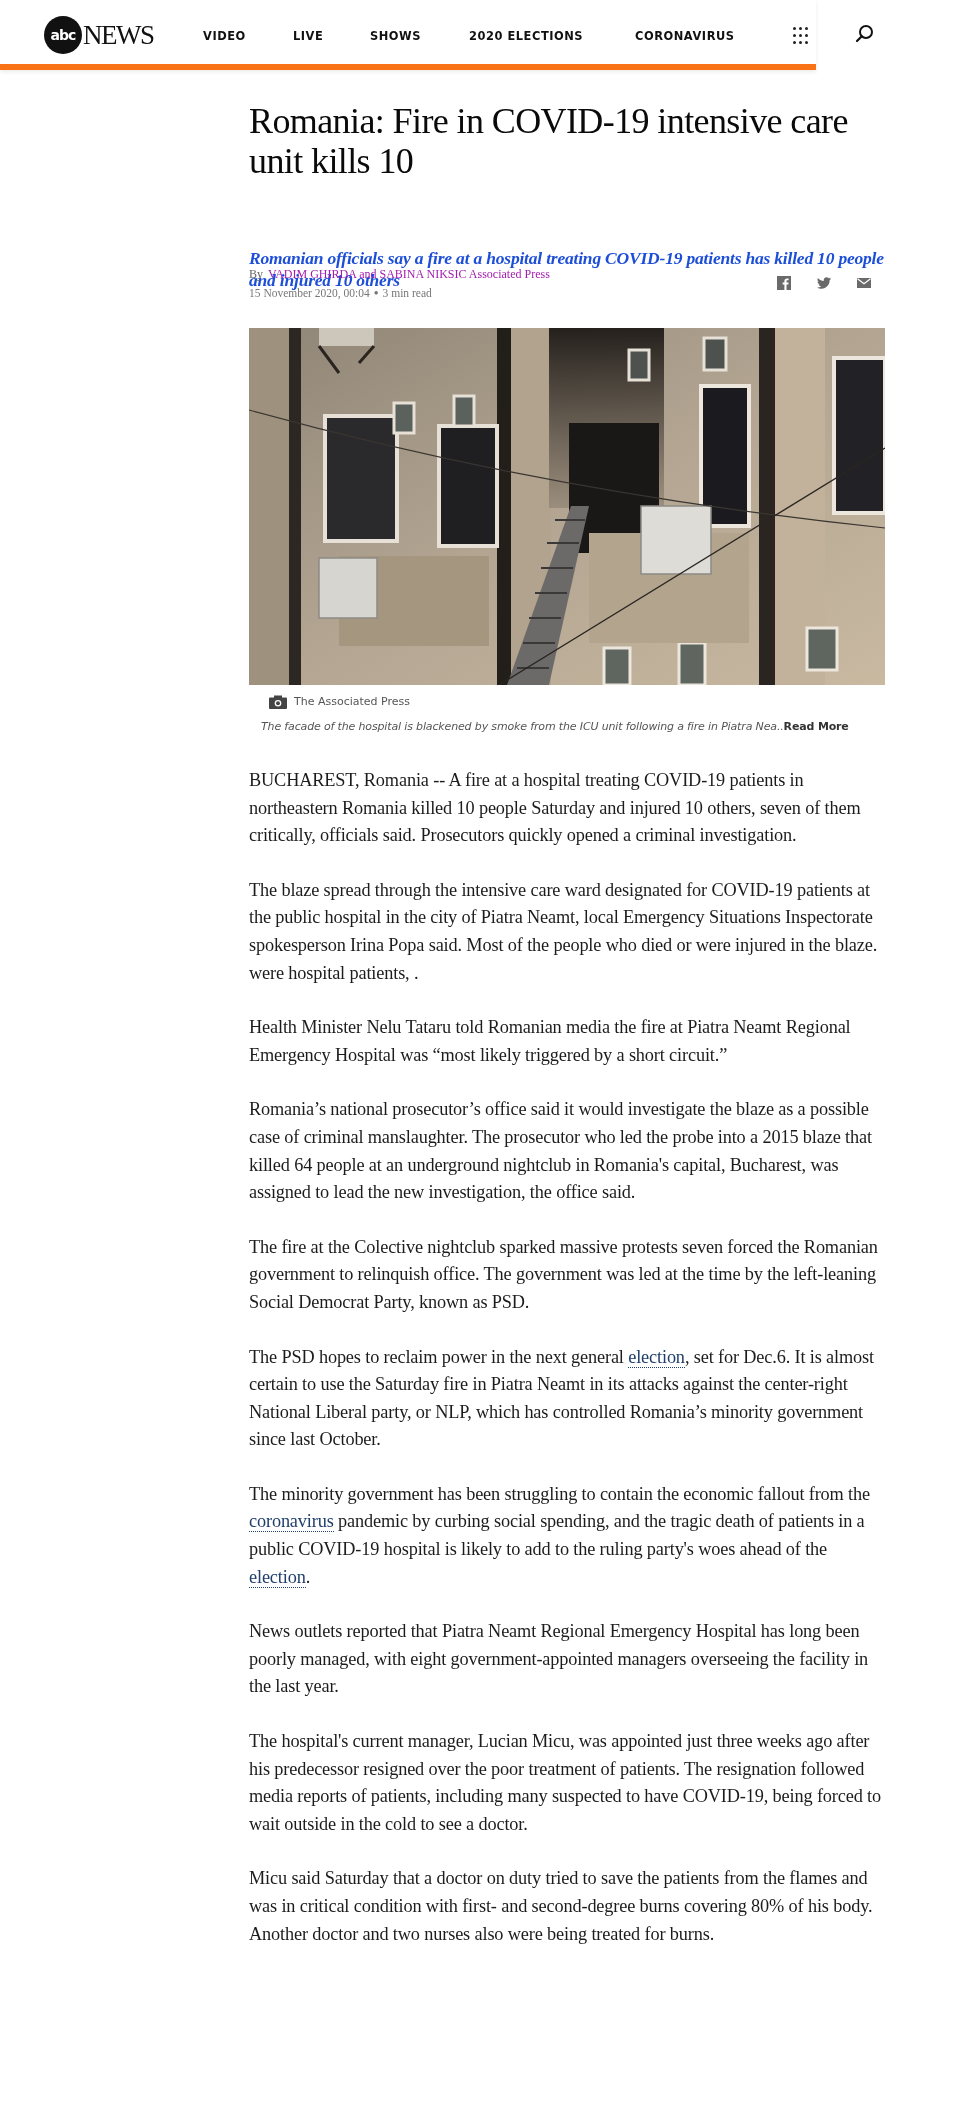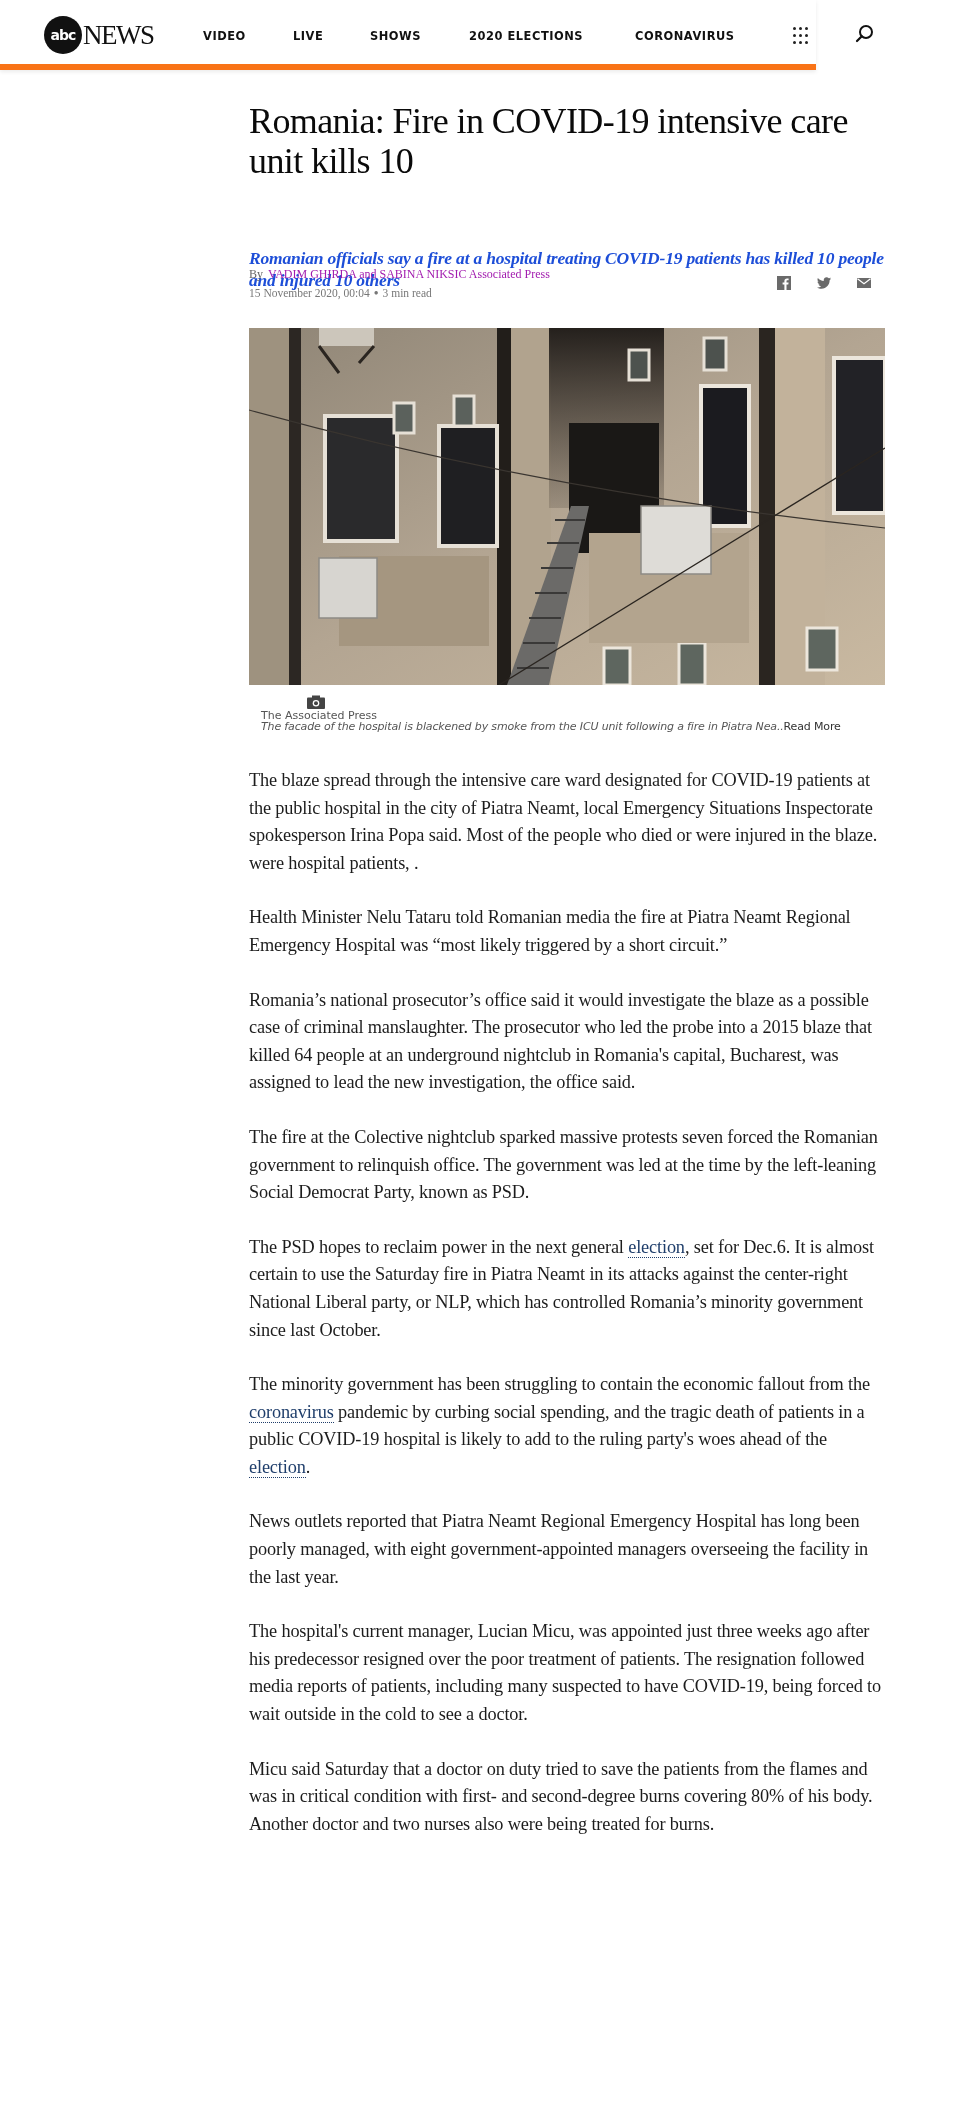--- a/index.html
+++ b/index.html
@@ -22,24 +22,24 @@
   .subhead { position: absolute; left: 0; top: 199px; width: 636px; font-family: "Liberation Serif", serif; font-style: italic; font-size: 17.5px; line-height: 22px; color: #1d4ed8; letter-spacing: -0.2px; margin-top: 48px; }
   .byline { position: absolute; left: 0; top: 267px; font-size: 12px; color: #555; }
   .byline .by { color: #666; margin-right: 5px; }
   .byline .authors { font-weight: normal; color: #a21caf; }
   .dateline { position: absolute; left: 0; top: 287px; font-size: 11.5px; color: #777; }
   .dateline .dot { font-size: 8px; margin: 0 4px; vertical-align: 2px; }
   .share { position: absolute; top: 275px; width: 16px; height: 16px; cursor: pointer; }
 
   .photo { position: absolute; left: 0; top: 328px; width: 636px; height: 357px; overflow: hidden; background: #b8a994; }
   .photo svg { display: block; }
-  .photo-credit { position: absolute; left: 12px; top: 695px; display: flex; align-items: center; font-family: "DejaVu Sans", sans-serif; font-size: 11px; color: #555; flex-direction: column; }
+  .photo-credit { position: absolute; left: 20px; top: 695px; display: flex; font-family: "DejaVu Sans", sans-serif; font-size: 11px; color: #555; }
   .camera-icon { width: 18px; height: 14px; margin-right: 7px; }
   .caption { position: absolute; left: 12px; top: 720px; width: 624px; font-family: "DejaVu Sans", sans-serif; font-style: italic; font-size: 11px; color: #555; white-space: nowrap; letter-spacing: -0.15px; }
-  .caption .read-more { font-style: normal; font-weight: normal; color: #333; cursor: pointer; margin-top: 14px; }
+  .caption .read-more { font-style: normal; font-weight: bold; color: #333; cursor: pointer; margin-top: 14px; }
 
   .body-text { position: absolute; left: 0; top: 767px; width: 640px; }
   .body-text p { font-family: "Liberation Serif", serif; font-size: 18.3px; line-height: 27.6px; color: #1c1c1c; margin-bottom: 27px; letter-spacing: -0.15px; }
   .body-text a { color: #1f3e6b; text-decoration: none; border-bottom: 1px dotted #1f3e6b; cursor: pointer; }
 </style>
 </head>
 <body>
 
 <header class="site-header">
   <div class="logo">
@@ -163,20 +163,21 @@
       <circle cx="9" cy="8.2" r="3.3" fill="#fff"></circle>
       <circle cx="9" cy="8.2" r="2" fill="#444"></circle>
     </svg>
     <span>The Associated Press</span>
   </div>
   <div class="caption">
     <span>The facade of the hospital is blackened by smoke from the ICU unit following a fire in Piatra Nea..</span><span class="read-more">Read More</span>
   </div>
 
   <div class="body-text">
+    <p>BUCHAREST, Romania -- A fire at a hospital treating COVID-19 patients in northeastern Romania killed 10 people Saturday and injured 10 others, seven of them critically, officials said. Prosecutors quickly opened a criminal investigation.</p>
     <p>The blaze spread through the intensive care ward designated for COVID-19 patients at the public hospital in the city of Piatra Neamt, local Emergency Situations Inspectorate spokesperson Irina Popa said. Most of the people who died or were injured in the blaze. were hospital patients, .</p>
     <p>Health Minister Nelu Tataru told Romanian media the fire at Piatra Neamt Regional Emergency Hospital was “most likely triggered by a short circuit.”</p>
     <p>Romania’s national prosecutor’s office said it would investigate the blaze as a possible case of criminal manslaughter. The prosecutor who led the probe into a 2015 blaze that killed 64 people at an underground nightclub in Romania's capital, Bucharest, was assigned to lead the new investigation, the office said.</p>
     <p>The fire at the Colective nightclub sparked massive protests seven forced the Romanian government to relinquish office. The government was led at the time by the left-leaning Social Democrat Party, known as PSD.</p>
     <p><span>The PSD hopes to reclaim power in the next general </span><a>election</a><span>, set for Dec.6. It is almost certain to use the Saturday fire in Piatra Neamt in its attacks against the center-right National Liberal party, or NLP, which has controlled Romania’s minority government since last October.</span></p>
     <p><span>The minority government has been struggling to contain the economic fallout from the </span><a>coronavirus</a><span> pandemic by curbing social spending, and the tragic death of patients in a public COVID-19 hospital is likely to add to the ruling party's woes ahead of the </span><a>election</a><span>.</span></p>
     <p>News outlets reported that Piatra Neamt Regional Emergency Hospital has long been poorly managed, with eight government-appointed managers overseeing the facility in the last year.</p>
     <p>The hospital's current manager, Lucian Micu, was appointed just three weeks ago after his predecessor resigned over the poor treatment of patients. The resignation followed media reports of patients, including many suspected to have COVID-19, being forced to wait outside in the cold to see a doctor.</p>
     <p>Micu said Saturday that a doctor on duty tried to save the patients from the flames and was in critical condition with first- and second-degree burns covering 80% of his body. Another doctor and two nurses also were being treated for burns.</p>
   </div>

